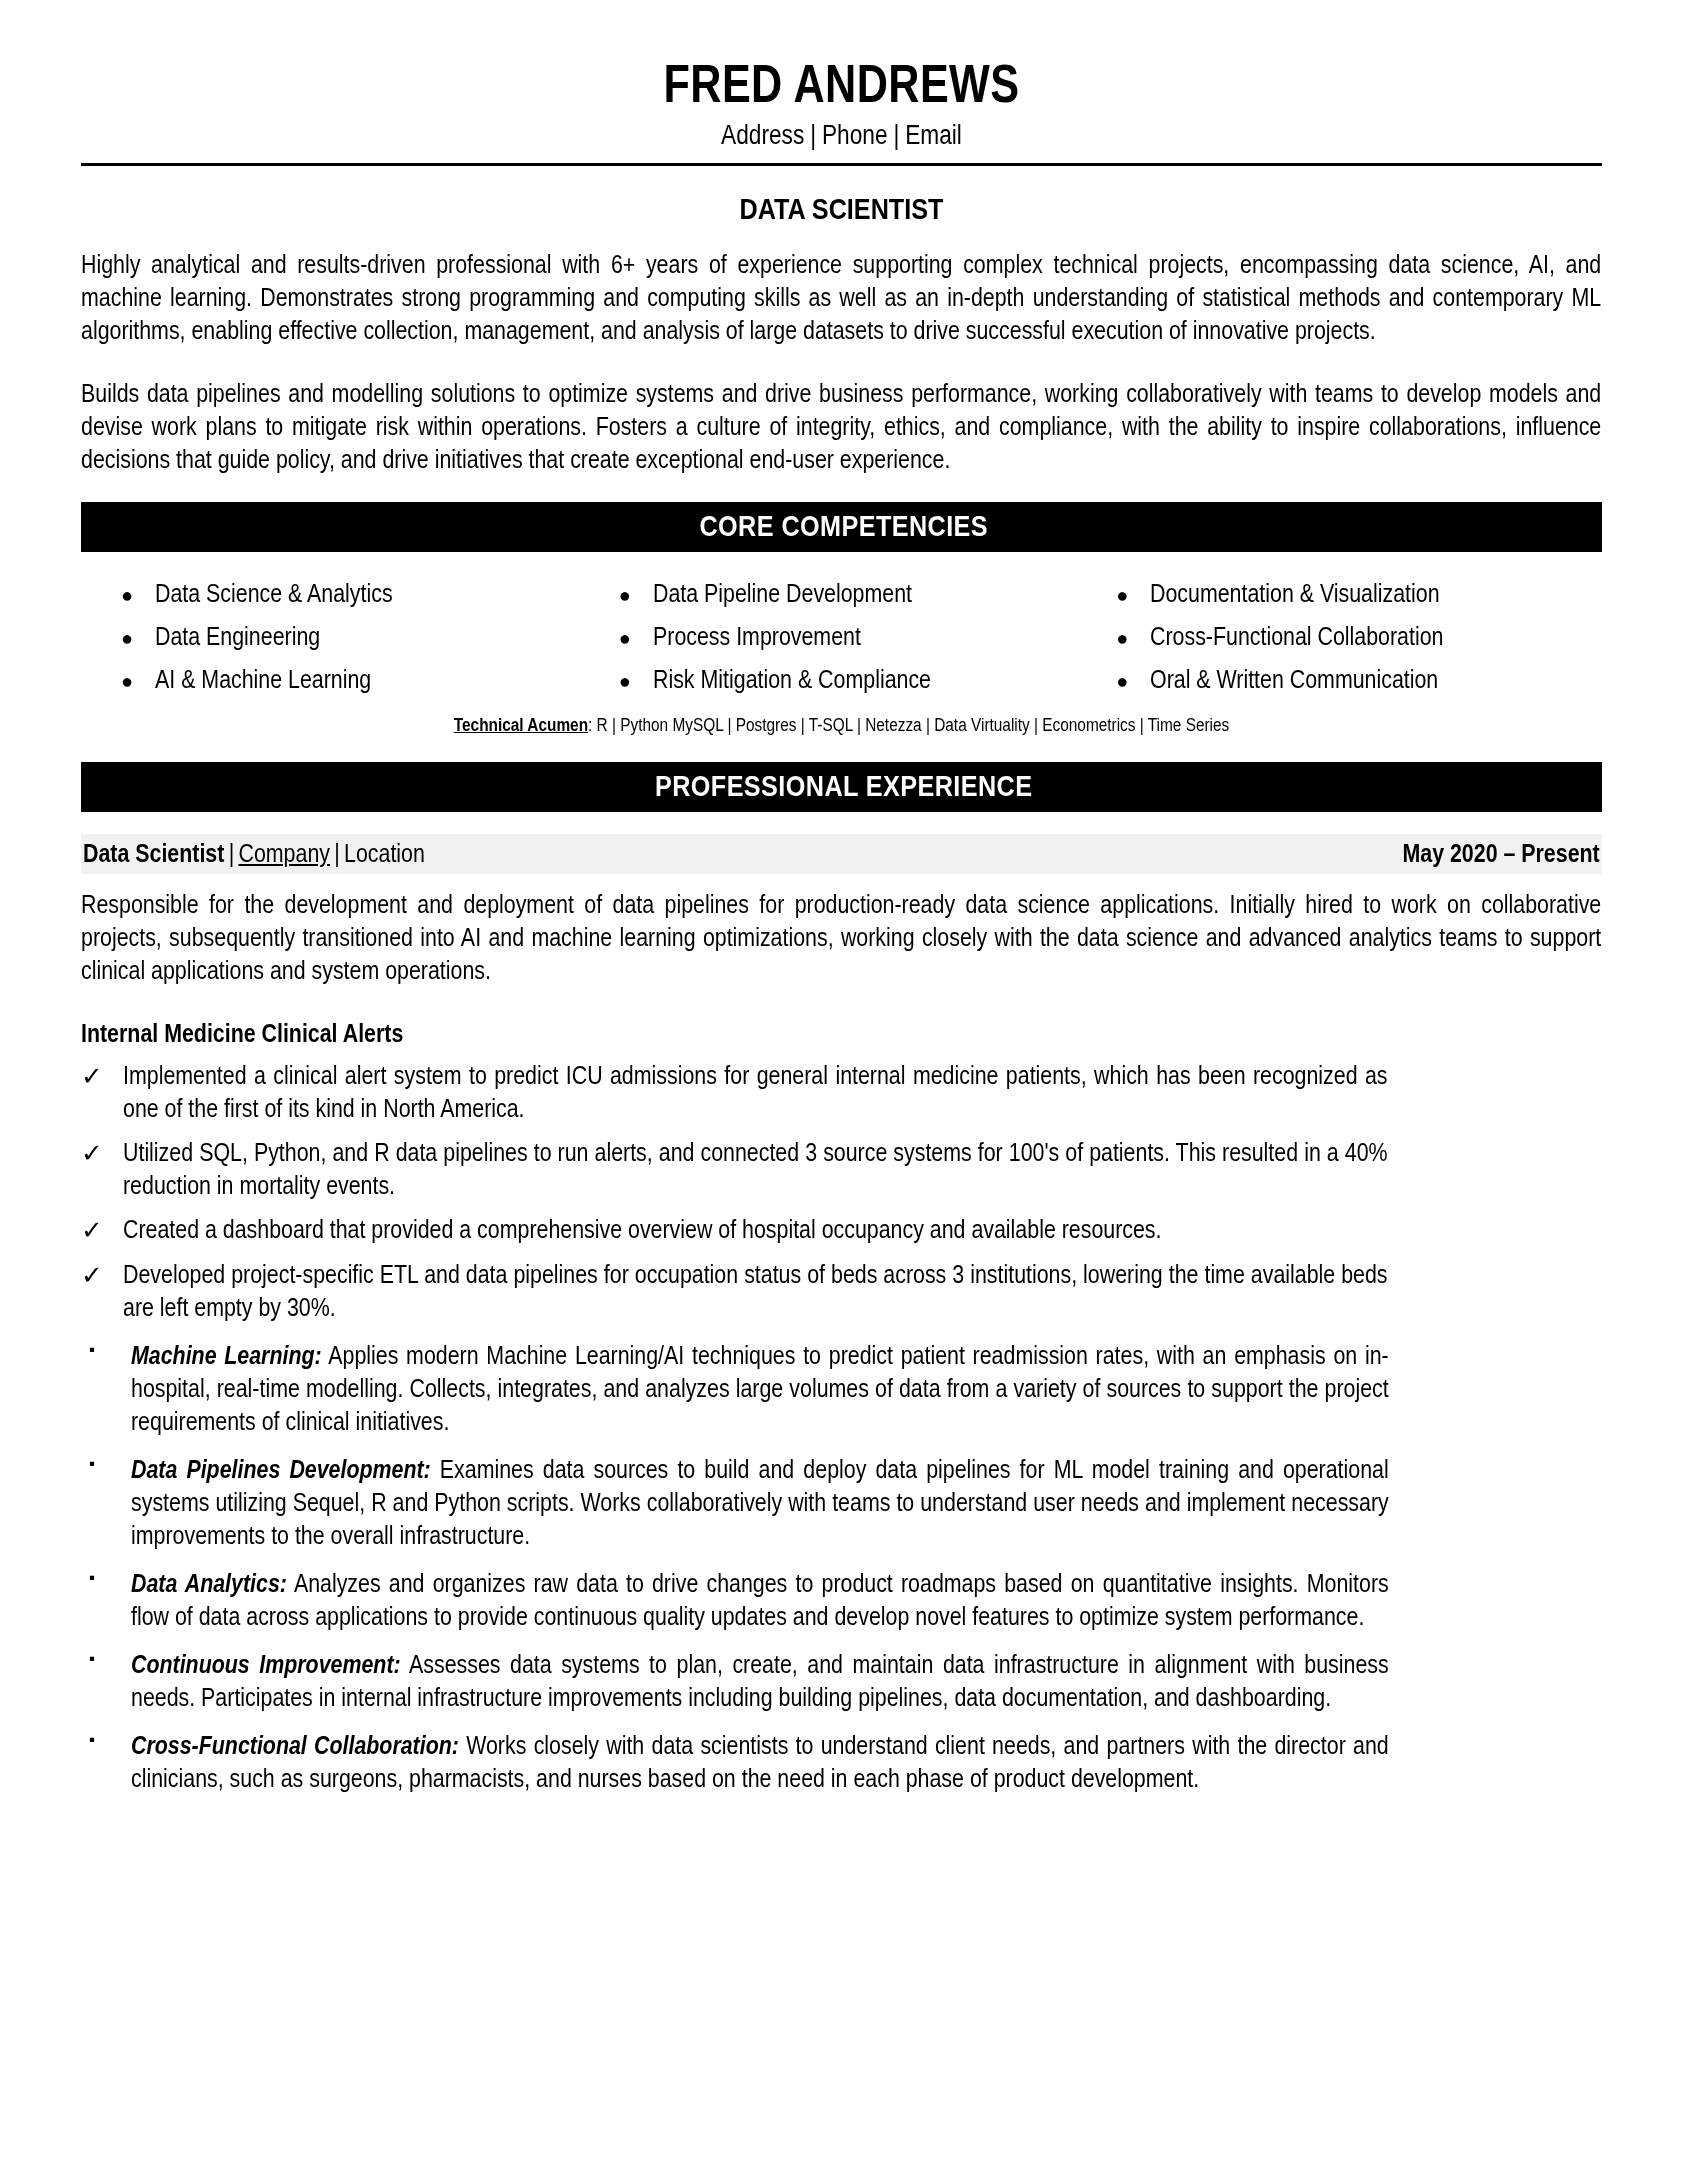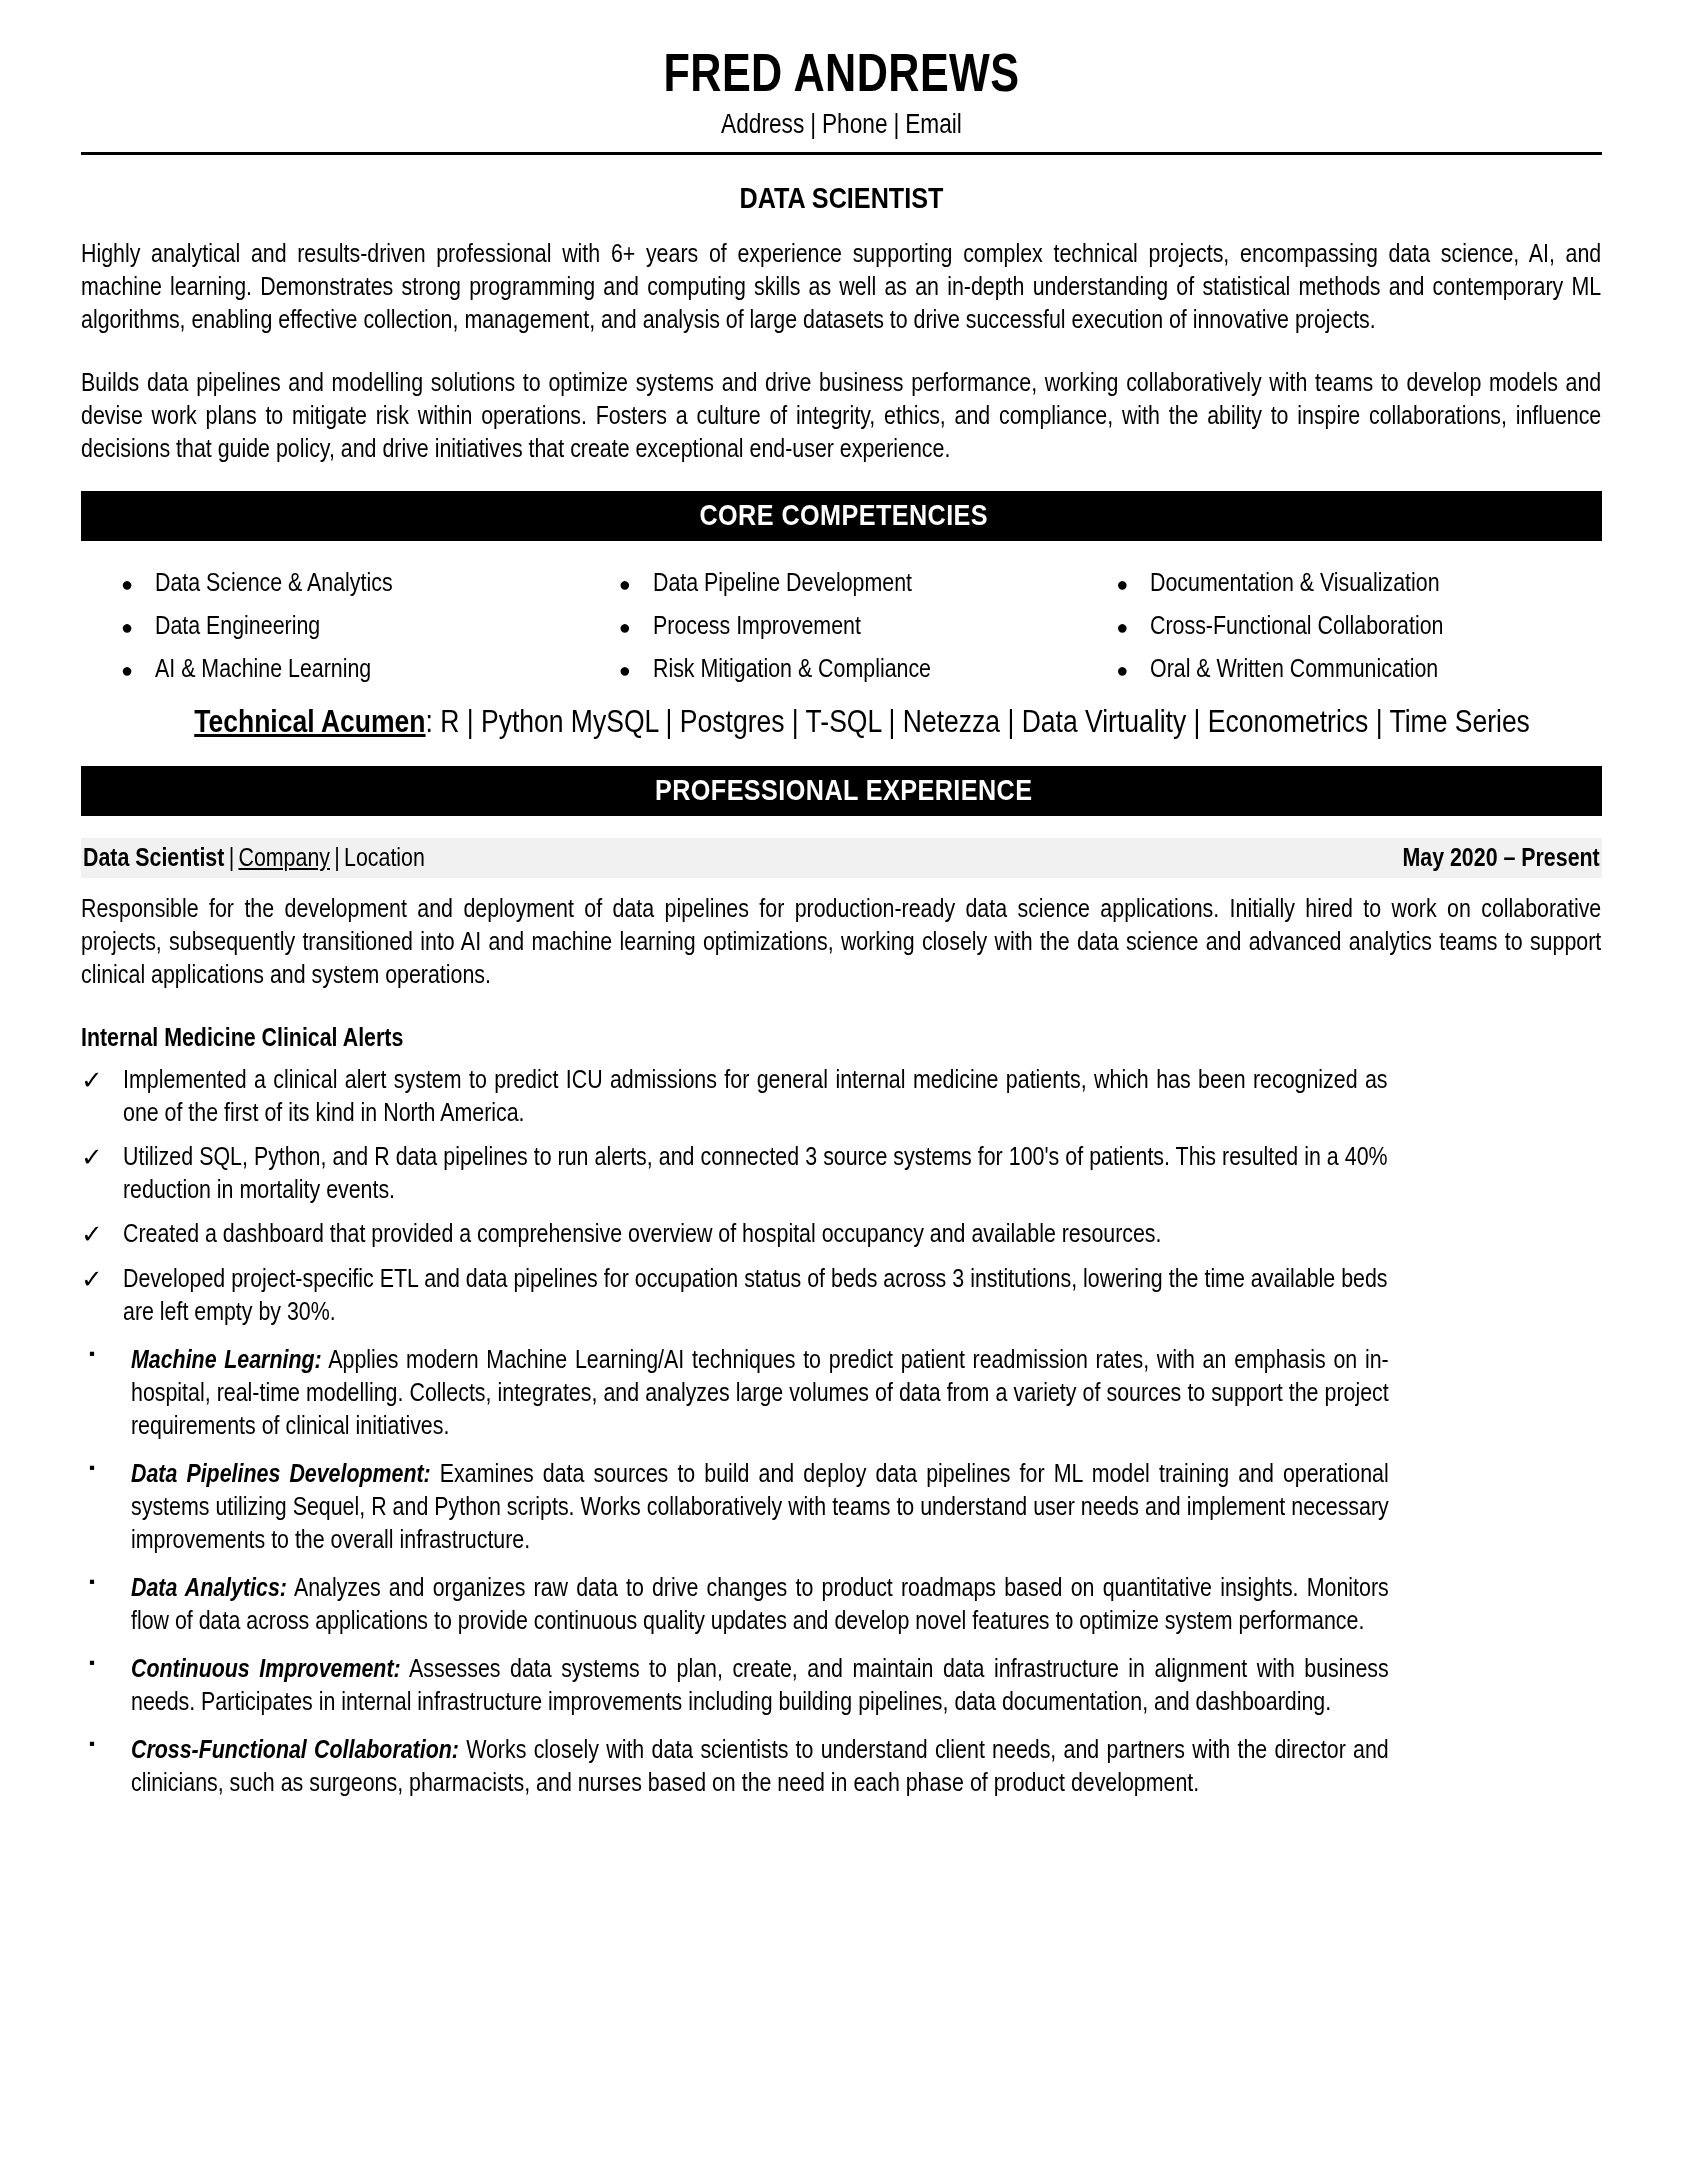--- a/index.html
+++ b/index.html
@@ -17,21 +17,21 @@
   .page {
     width: 1683px;
     height: 2178px;
     position: relative;
     box-sizing: border-box;
     padding: 0 81px;
   }
 
   
   .header {
-    padding-top: 44px;
+    padding-top: 55px;
     text-align: center;
   }
   .name {
     font-size: 54px;
     font-weight: bold;
     letter-spacing: 0.5px;
     line-height: 1.05;
     transform: scaleX(0.80);
     transform-origin: center center;
     white-space: nowrap;
@@ -113,21 +113,21 @@
     box-sizing: border-box;
   }
   .comp-item .comp-label {
     transform: scaleX(0.855);
     transform-origin: left center;
     display: inline-block;
   }
 
   .tech-acumen {
     text-align: center;
-    font-size: 31px;
+    font-size: 18px;
     margin-top: 14px;
     white-space: nowrap;
   }
   .tech-acumen .inner {
     display: inline-block;
     transform: scaleX(0.855);
     transform-origin: center center;
   }
   .tech-acumen b {
     font-weight: bold;

